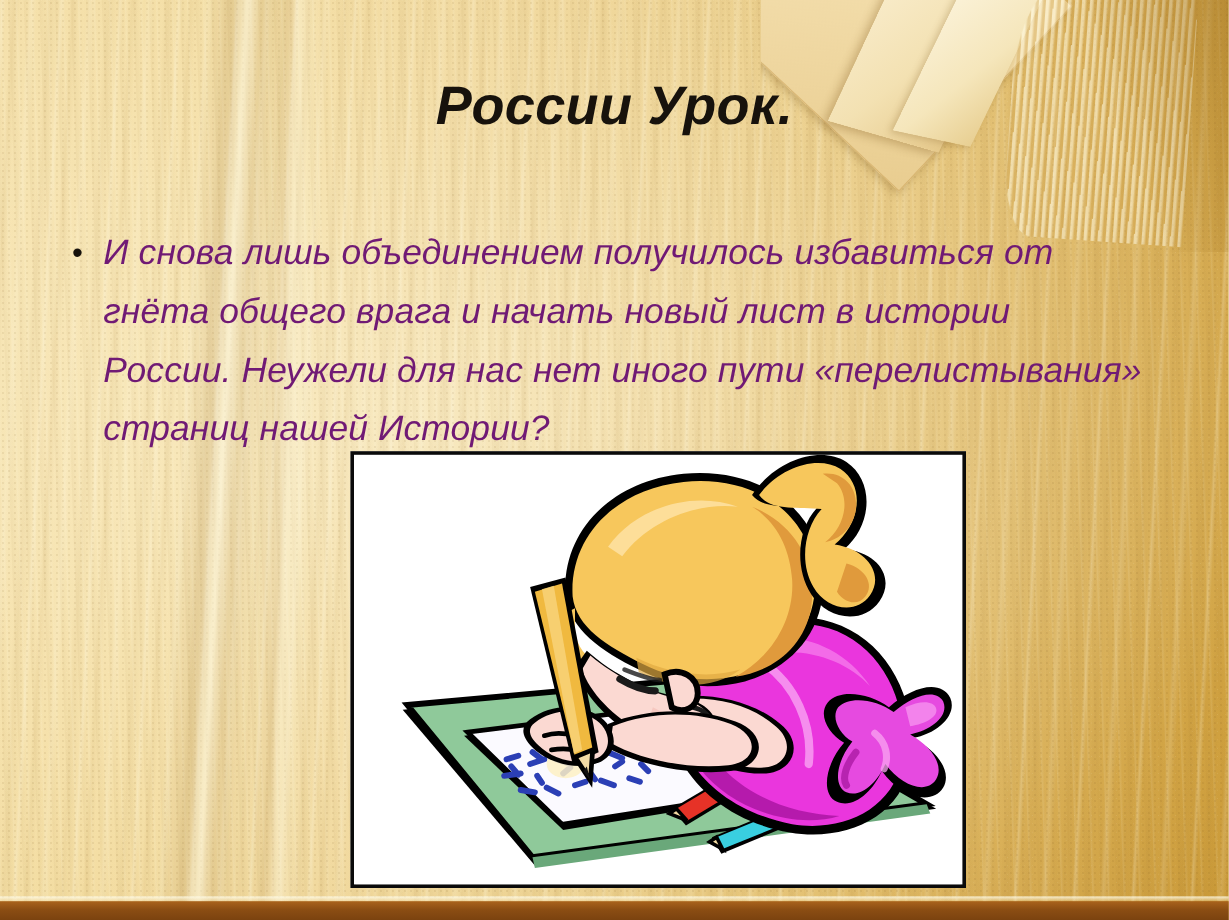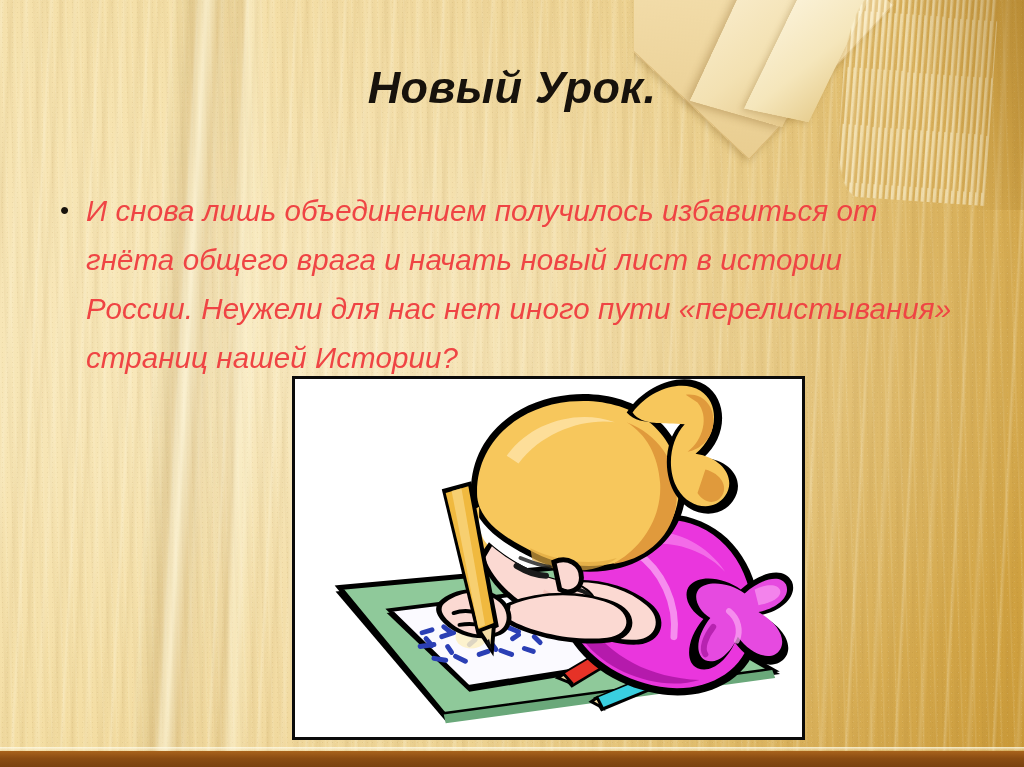--- a/index.html
+++ b/index.html
@@ -206,21 +206,21 @@
     text-align: left;
     padding-left: 8px;
     box-sizing: border-box;
   }
   .bullet-text {
     flex: 1 1 auto;
     font-size: 29.5px;
     font-style: italic;
     font-weight: 500;
     line-height: 49px;
-    color: #ef4444;
+    color: #701a75;
     letter-spacing: .1px;
   }
 
   
   #clipart-frame {
     position: absolute;
     left: 292px;
     top: 376px;
     width: 513px;
     height: 364px;
@@ -244,21 +244,21 @@
   <div class="bg-crease2"></div>
 
   <div class="fold-wrap">
     <div class="fold-a"></div>
     <div class="fold-b"></div>
     <div class="fold-c"></div>
     <div class="fold-ridges"></div>
     <div class="fold-shadow"></div>
   </div>
 
-  <div id="title">Новый Урок.</div>
+  <div id="title">России Урок.</div>
 
   <div id="body-block">
     <div class="bullet-row">
       <div class="bullet-dot">•</div>
       <div class="bullet-text">И снова лишь объединением получилось избавиться от гнёта общего врага и начать новый лист в истории России. Неужели для нас нет иного пути «перелистывания» страниц нашей Истории?</div>
     </div>
   </div>
 
   <div id="clipart-frame">
     <svg id="clipart-svg" viewBox="0 0 513 364">

